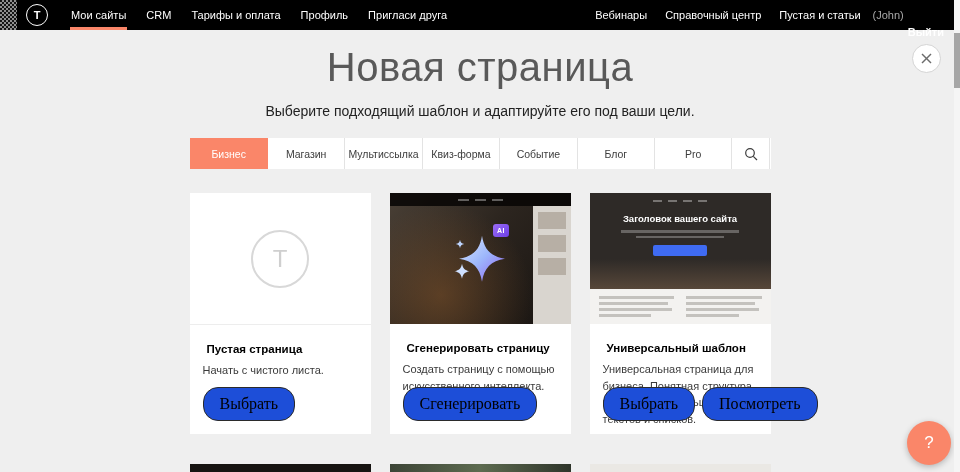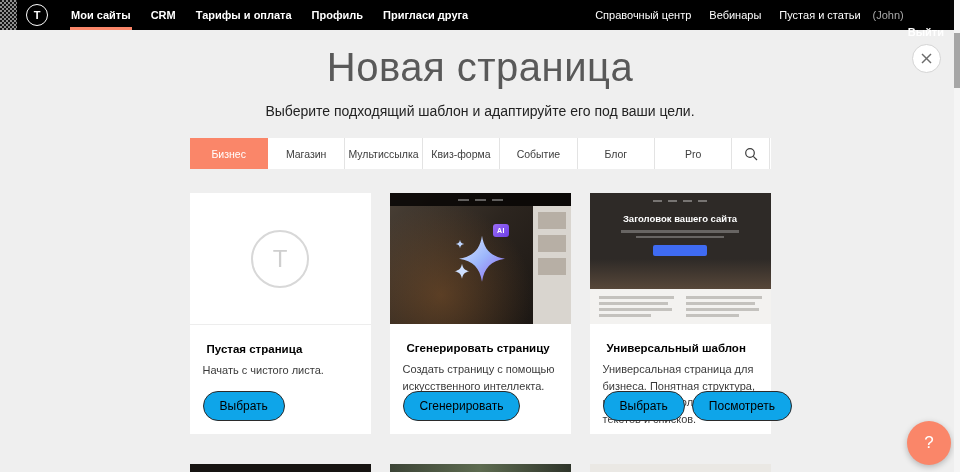--- a/index.html
+++ b/index.html
@@ -13,21 +13,21 @@
   .pattern{width:17px;background-color:#151515;flex:0 0 auto;
     background-image:linear-gradient(45deg,#8f8f8f 25%,transparent 25%,transparent 75%,#8f8f8f 75%),
                      linear-gradient(45deg,#8f8f8f 25%,transparent 25%,transparent 75%,#8f8f8f 75%);
     background-size:4px 4px;background-position:0 0,2px 2px;}
   .logo{width:20px;height:20px;border:1.5px solid #fff;border-radius:50%;color:#fff;display:flex;
         align-items:center;justify-content:center;font-size:11px;font-weight:700;align-self:center;
         margin-left:9px;cursor:pointer;flex:0 0 auto;}
   .nav{display:flex;align-items:stretch;}
   .nav-left{margin-left:13px;}
   .nav-item{position:relative;display:flex;align-items:center;padding:0 10px;color:#fff;
-            font-size:11px;font-weight:700;cursor:pointer;white-space:nowrap;}
+            font-size:11px;font-weight:400;cursor:pointer;white-space:nowrap;}
   .nav-item.active::after{content:"";position:absolute;left:9px;right:9px;bottom:0;height:3px;background:var(--accent);}
   .spacer{flex:1;}
   .nav-right .nav-item{font-weight:400;padding:0 9px;}
   .user{display:flex;align-items:center;font-size:11px;margin:0 16px 0 3px;white-space:nowrap;}
   .user-name{color:#a9a9a9;}
   .logout{color:#fff;font-weight:700;margin-left:4px;cursor:pointer;margin-top:33px;}
 
   
   .scrollbar{position:absolute;top:0;right:0;bottom:0;width:6px;background:#f5f5f5;z-index:8;}
   .scroll-thumb{position:absolute;top:33px;left:0;width:6px;height:55px;background:#a6a6a6;cursor:pointer;}
@@ -49,22 +49,22 @@
 
   
   .cards{width:581px;margin:24px auto 0;display:flex;gap:19px;text-align:left;}
   .cards.row2{margin-top:30px;}
   .card{position:relative;width:181px;height:241px;background:#fff;cursor:pointer;flex:0 0 auto;}
   .card-img{height:131px;position:relative;overflow:hidden;}
   .card-body{padding:14px 13px 0;}
   .card h3{margin:4px;font-size:11.5px;font-weight:700;color:#000;}
   .card p{margin:7px 0 0;font-size:11px;line-height:1.5;color:#3a3a3a;}
   .btn-row{position:absolute;left:13px;bottom:13px;display:flex;gap:7px;}
-  .card-btn{padding:7px 16px;border:1px solid #2b2b2b;border-radius:15px;background:#0ea5e9;font-size:12px;
-            color:#000;cursor:pointer;font-family:Liberation Sans, sans-serif;white-space:nowrap;}
+  .card-btn{padding:7px 16px;border:1px solid #2b2b2b;border-radius:15px;background:#1d4ed8;font-size:16px;
+            color:#000;cursor:pointer;font-family:Liberation Serif, serif;white-space:nowrap;}
 
   
   .img-blank{background:#fff;border-bottom:1px solid #ededed;display:flex;align-items:center;justify-content:center;}
   .logo-circle{width:54px;height:54px;border:2px solid #d8d8d8;border-radius:50%;display:flex;
                align-items:center;justify-content:center;font-size:24px;color:#cfcfcf;}
 
   
   .img-ai{background:linear-gradient(130deg,#4a4036 0%,#2c251f 45%,#171310 100%);}
   .img-ai::before{content:"";position:absolute;inset:0;
                   background:radial-gradient(circle at 28% 78%,rgba(150,95,45,.45),transparent 55%);}
@@ -131,24 +131,24 @@
       <a class="nav-item">
           <span>Профиль</span>
         </a>
       <a class="nav-item">
           <span>Пригласи друга</span>
         </a>
     </nav>
     <div class="spacer"></div>
     <nav class="nav nav-right">
       <a class="nav-item">
+          <span>Вебинары</span>
+        </a>
+      <a class="nav-item">
           <span>Справочный центр</span>
-        </a>
-      <a class="nav-item">
-          <span>Вебинары</span>
         </a>
       <a class="nav-item">
           <span>Пустая и статьи</span>
         </a>
     </nav>
     <div class="user">
       <span class="user-name">(John)</span>
       <a class="logout">Выйти</a>
     </div>
   </header>

